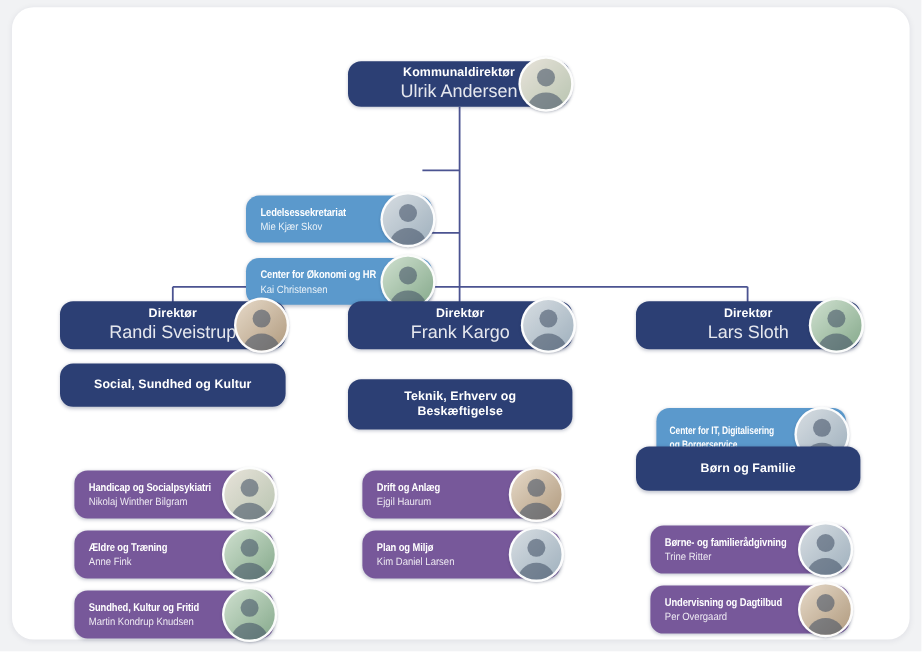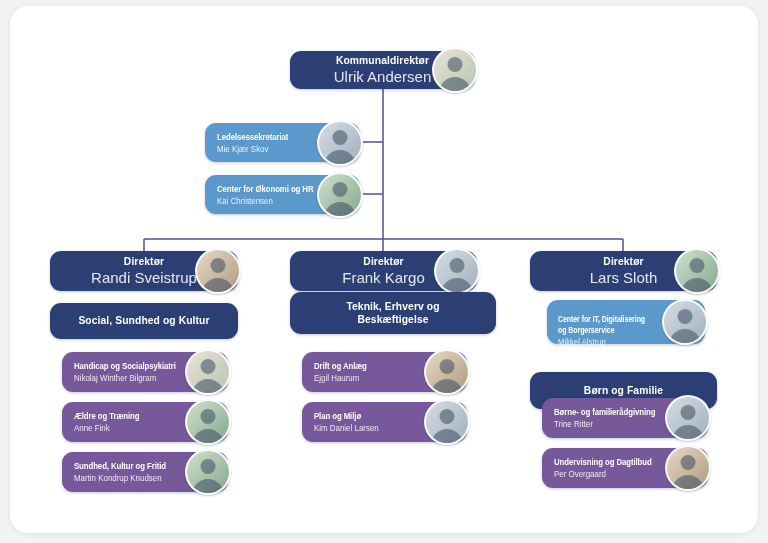--- a/index.html
+++ b/index.html
@@ -15,21 +15,21 @@
   .wires{position:absolute; left:0; top:0;}
   .wires line{stroke:var(--line); stroke-width:1.5;}
 
   .node{position:absolute; border-radius:11px; color:#fff;
         box-shadow:0 1px 3px rgba(25,35,75,.25);}
   .navy{background:var(--navy);}
   .blue{background:var(--light-blue);}
   .purple{background:var(--purple);}
 
   
-  .left{display:flex; flex-direction:column; justify-content:center; padding:0 46px 0 12px;}
+  .left{display:flex; flex-direction:column; justify-content:center; padding:0 46px 0 12px;margin-top:40px;}
   .left .title{font-weight:bold; font-size:9.3px; white-space:nowrap;
                transform:scaleX(.84); transform-origin:left center; letter-spacing:-.1px;}
   .left .name{font-size:8.8px; color:rgba(255,255,255,.88); margin-top:2px; white-space:nowrap;
               transform:scaleX(.9); transform-origin:left center;}
 
   
   .ctr{display:flex; flex-direction:column; justify-content:center; align-items:center; text-align:center;}
   .ctr .title{font-weight:bold; font-size:10.3px; letter-spacing:.1px;}
   .ctr .name{font-size:15px; color:rgba(255,255,255,.88); margin-top:2px;}
 
@@ -110,21 +110,21 @@
       <div class="title">Sundhed, Kultur og Fritid</div>
       <div class="name">Martin Kondrup Knudsen</div>
       <span class="avatar av-c"></span>
     </div>
 
     <div class="node navy ctr" style="left:290px;top:251px;width:187px;height:40px">
       <div class="title">Direktør</div>
       <div class="name">Frank Kargo</div>
       <span class="avatar av-b"></span>
     </div>
-    <div class="node navy dept" style="left:290px;top:292px;width:206px;height:42px">Teknik, Erhverv og Beskæftigelse</div>
+    <div class="node navy dept" style="left:290px;top:316px;width:187px;height:42px">Teknik, Erhverv og Beskæftigelse</div>
     <div class="node purple left" style="left:302px;top:352px;width:165px;height:40px">
       <div class="title">Drift og Anlæg</div>
       <div class="name">Ejgil Haurum</div>
       <span class="avatar av-d"></span>
     </div>
     <div class="node purple left" style="left:302px;top:402px;width:165px;height:40px">
       <div class="title">Plan og Miljø</div>
       <div class="name">Kim Daniel Larsen</div>
       <span class="avatar av-b"></span>
     </div>

